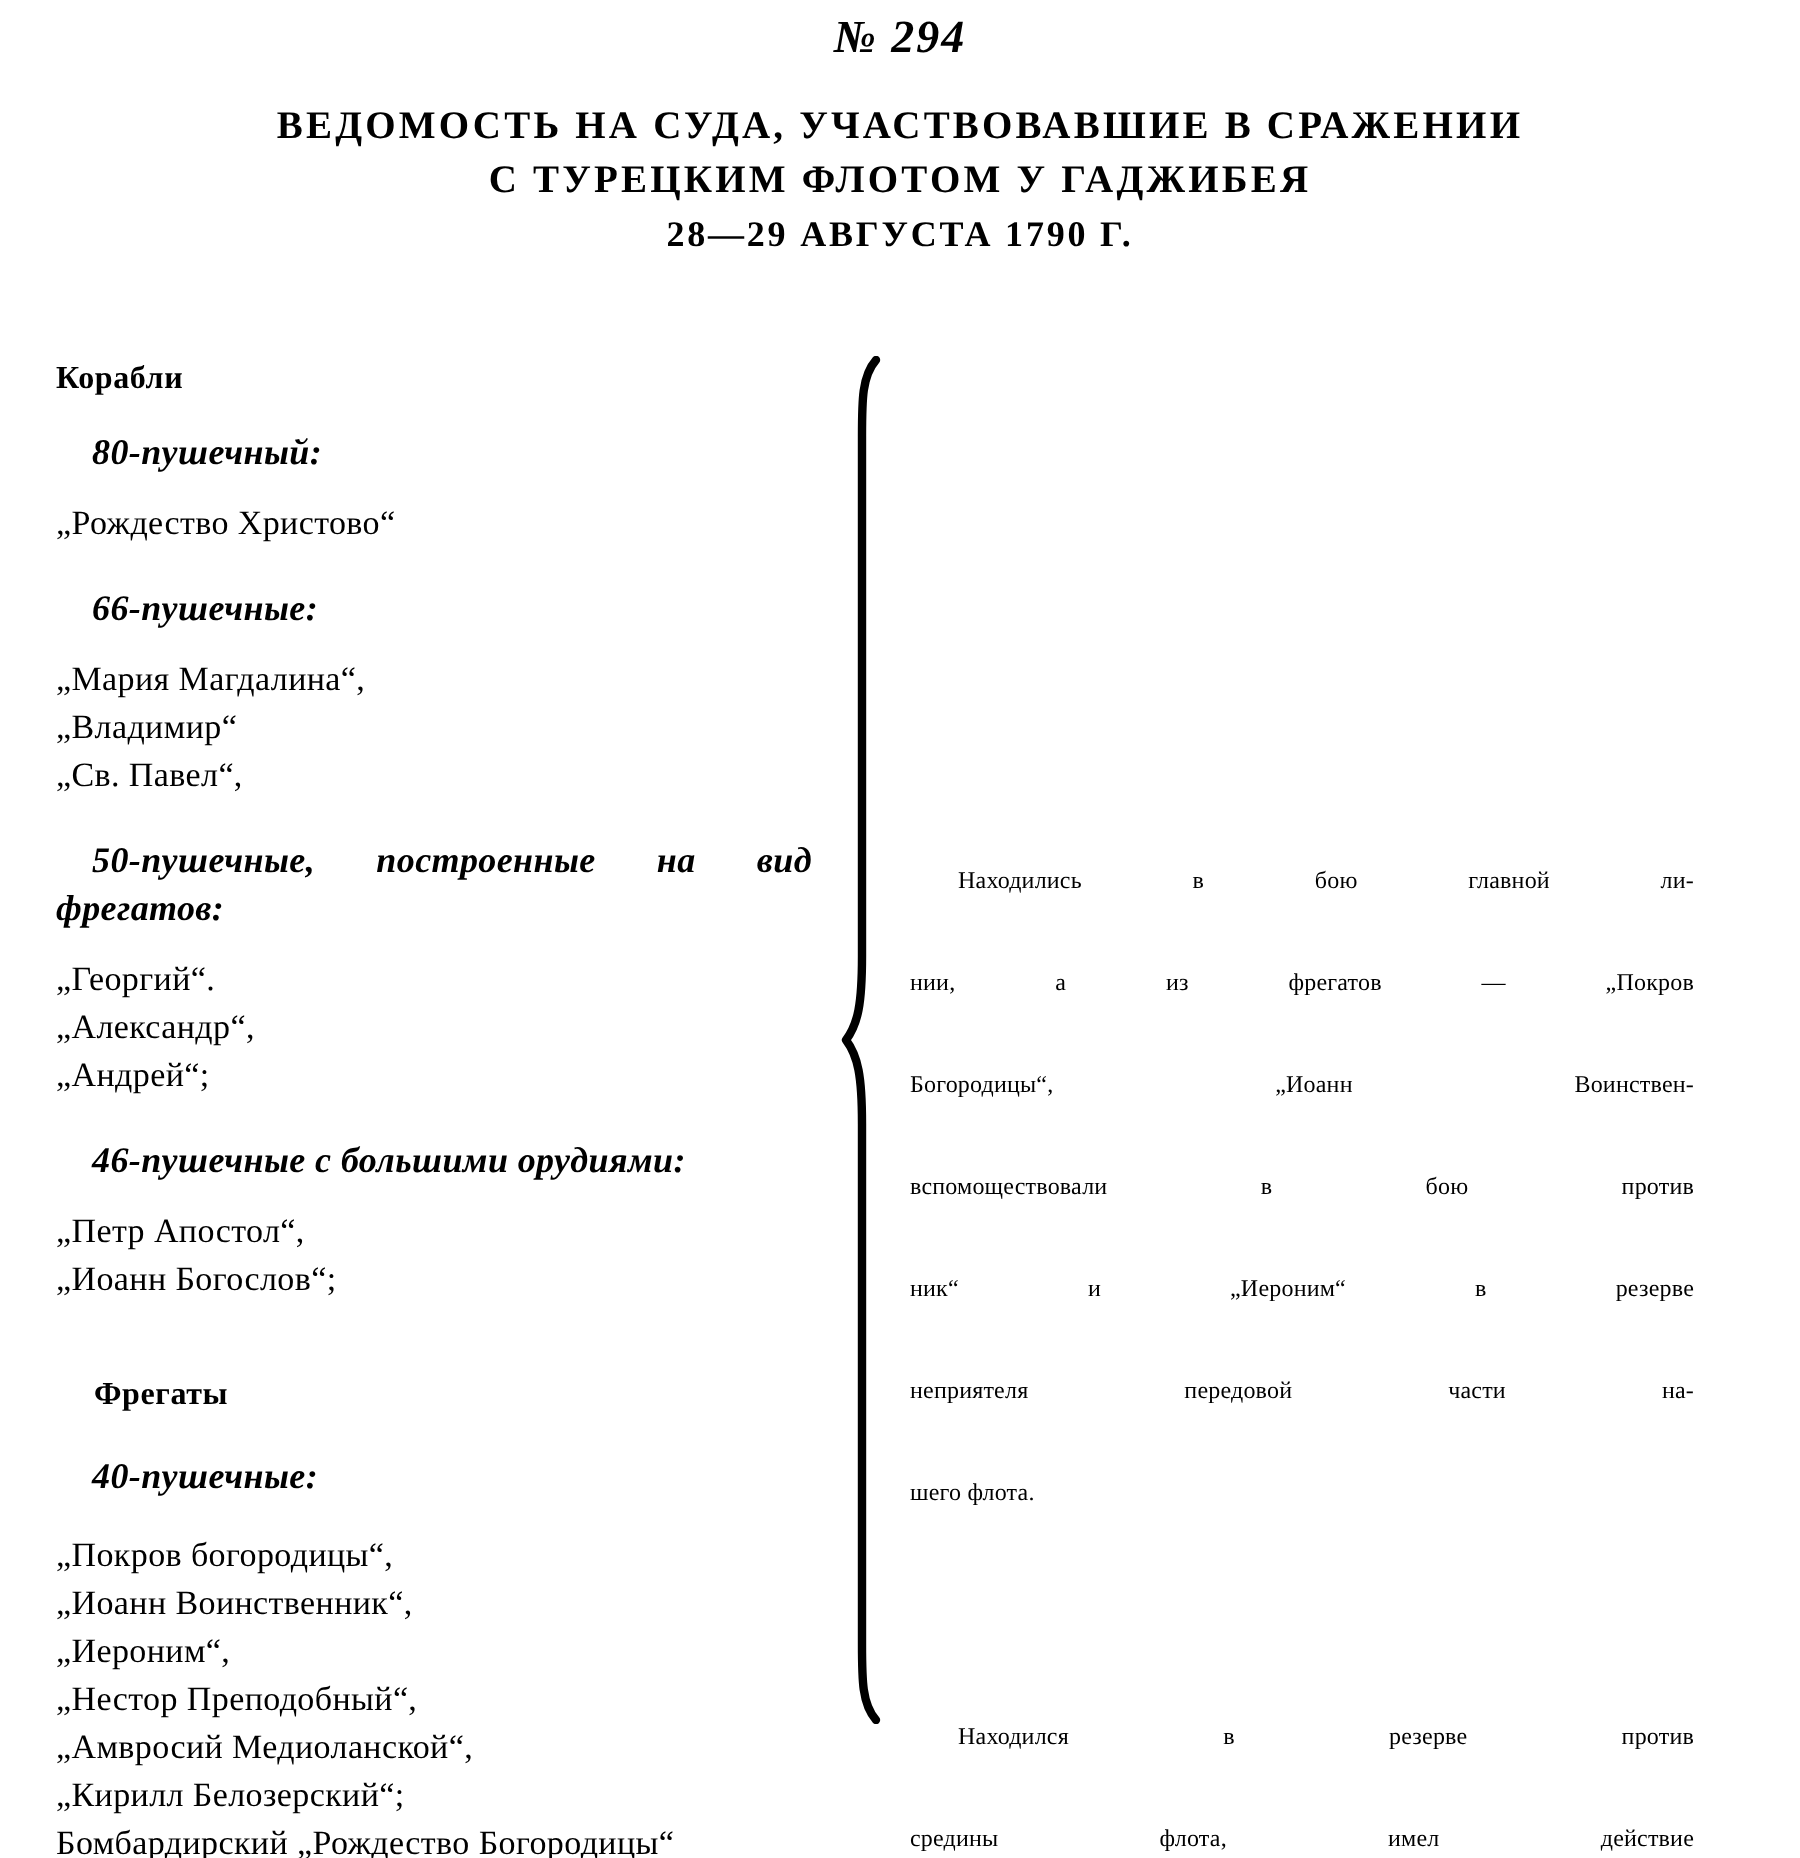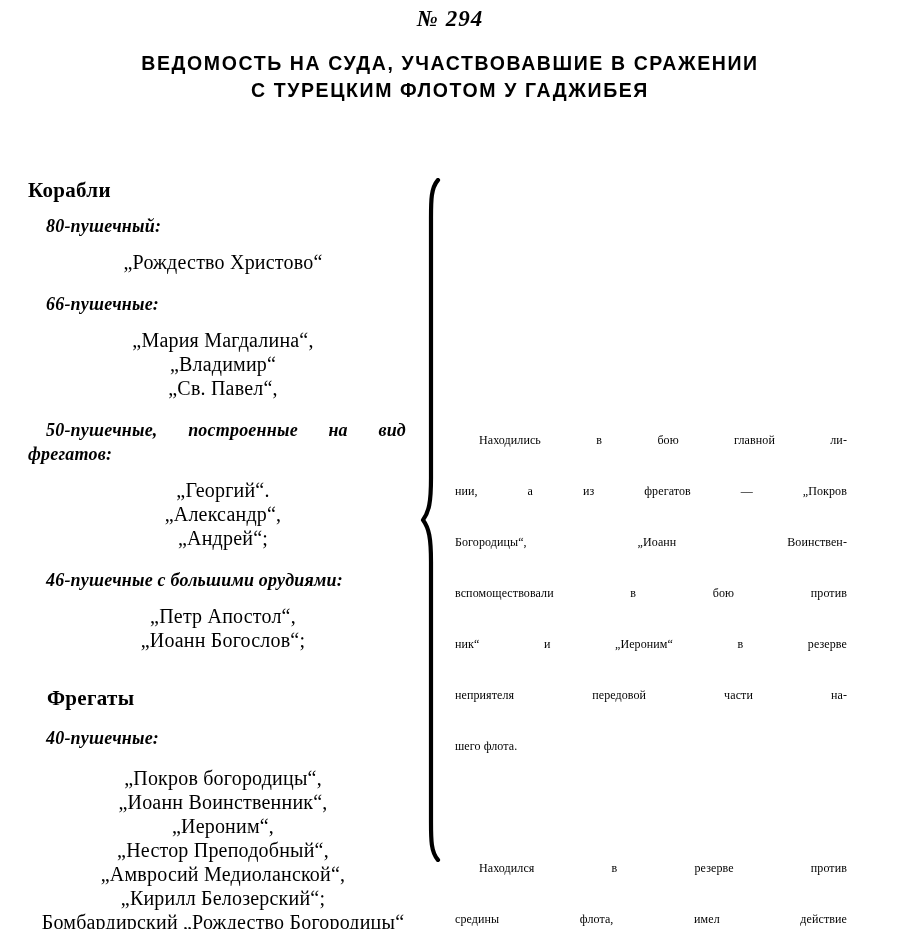--- a/index.html
+++ b/index.html
@@ -35,41 +35,41 @@
     font-size: 23px;
     letter-spacing: 1px;
   }
 
   .doc-title {
     position: absolute;
     top: 50px;
     left: 0;
     width: 900px;
     text-align: center;
-    font-family: Liberation Sans, sans-serif;
+    font-family: Liberation Serif, serif;
     font-weight: 700;
     font-size: 19.5px;
     line-height: 27px;
     letter-spacing: 1.6px;
     text-transform: uppercase;
   }
   .doc-title .tline { display: block; white-space: nowrap; }
   .doc-title .tline.l3 { font-size: 18px; letter-spacing: 1.4px; }
 
   
   .col-left {
     position: absolute;
     left: 28px;
     top: 178px;
     width: 390px;
   }
 
   .group-head {
     font-weight: 700;
-    font-size: 21px;
+    font-size: 16px;
     line-height: 24px;
     letter-spacing: 0.3px;
   }
   .group-head.indent { padding-left: 19px; margin-top: 16px; }
 
   .gun-class {
     font-style: italic;
     font-weight: 600;
     font-size: 18px;
     line-height: 24px;
@@ -83,25 +83,24 @@
     text-align: justify;
     width: 378px;
   }
 
   .ship-list {
     list-style: none;
     margin: 0;
     padding: 0;
   }
   .ship {
-    font-size: 20px;
+    font-size: 17px;
     line-height: 24px;
     letter-spacing: 0.2px;
     white-space: pre-wrap;
-    text-align: center;
   }
   .ship.hang {
     padding-left: 26px;
     text-indent: -26px;
   }
 
   .sp-a { height: 12px; }
   .sp-b { height: 16px; }
   .sp-c { height: 18px; }
 
@@ -147,20 +146,21 @@
 </head>
 <body>
 
 <div class="page">
 
   <div class="doc-number">№ 294</div>
 
   <div class="doc-title">
     <span class="tline l1">ВЕДОМОСТЬ НА СУДА, УЧАСТВОВАВШИЕ В СРАЖЕНИИ</span>
     <span class="tline l2">С ТУРЕЦКИМ ФЛОТОМ У ГАДЖИБЕЯ</span>
+    <span class="tline l3">28—29 АВГУСТА 1790 г.</span>
   </div>
 
   <div class="col-left">
 
     <div class="group-head">Корабли</div>
 
     <div class="sp-a"></div>
 
     <div class="gun-class">80-пушечный:</div>
     <div class="sp-a"></div>

